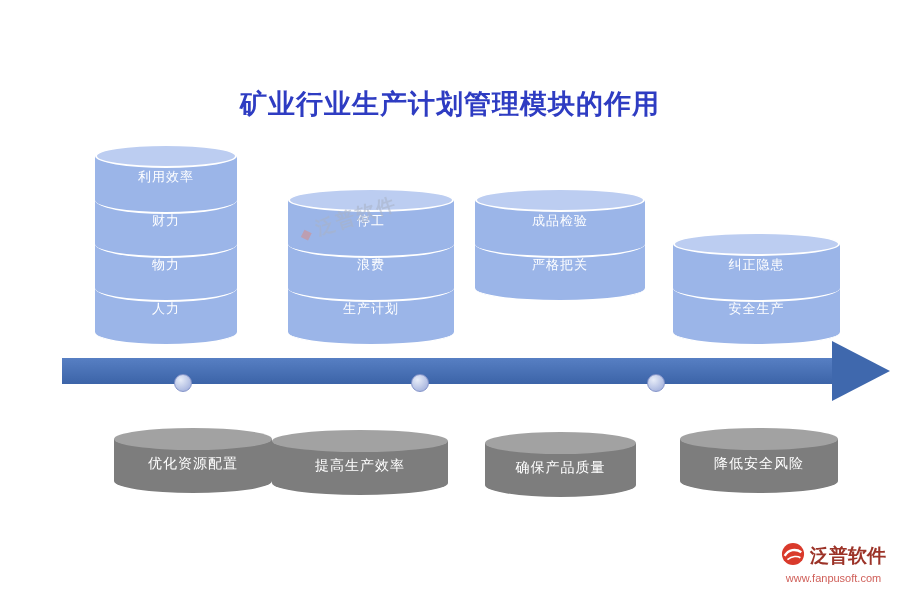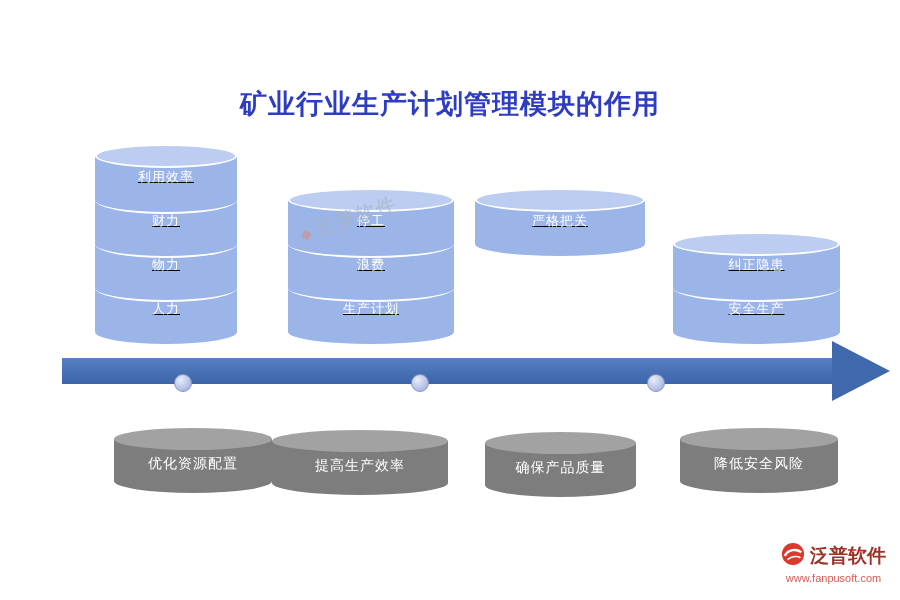--- a/index.html
+++ b/index.html
@@ -6,21 +6,21 @@
   .canvas{
     position:relative;width:900px;height:600px;background:#fff;overflow:hidden;
     font-family:"Liberation Sans",sans-serif;
   }
   .title{
     position:absolute;top:86px;left:0;width:100%;text-align:center;
     font-family:"Liberation Serif",serif;font-weight:bold;font-size:27px;
     color:#2e3cc2;letter-spacing:1px;
   }
   
-  .stack{position:absolute;text-decoration:underline;}
+  .stack{position:absolute;}
   .cap{
     position:relative;height:24px;border-radius:50%;background:#bccdf1;
     border:2px solid #fff;box-sizing:border-box;margin-bottom:-12px;z-index:10;
   }
   .seg{
     position:relative;height:58px;background:#9bb5e8;
     border-bottom-left-radius:50% 14px;border-bottom-right-radius:50% 14px;
     border-bottom:2px solid #fff;box-sizing:border-box;
     display:flex;align-items:center;justify-content:center;padding-bottom:14px;
     color:#fff;font-size:13px;letter-spacing:1px;
@@ -83,20 +83,21 @@
 
   <div class="stack" style="left:288px;top:188px;width:166px;">
     <div class="cap"></div>
     <div class="seg z8">停工</div>
     <div class="seg z7">浪费</div>
     <div class="seg z6">生产计划</div>
   </div>
 
   <div class="stack" style="left:475px;top:188px;width:170px;">
     <div class="cap"></div>
+    <div class="seg z7">成品检验</div>
     <div class="seg z6">严格把关</div>
   </div>
 
   <div class="stack" style="left:673px;top:232px;width:167px;">
     <div class="cap"></div>
     <div class="seg z8">纠正隐患</div>
     <div class="seg z7">安全生产</div>
   </div>
 
   <div class="arrow-shaft"></div>

